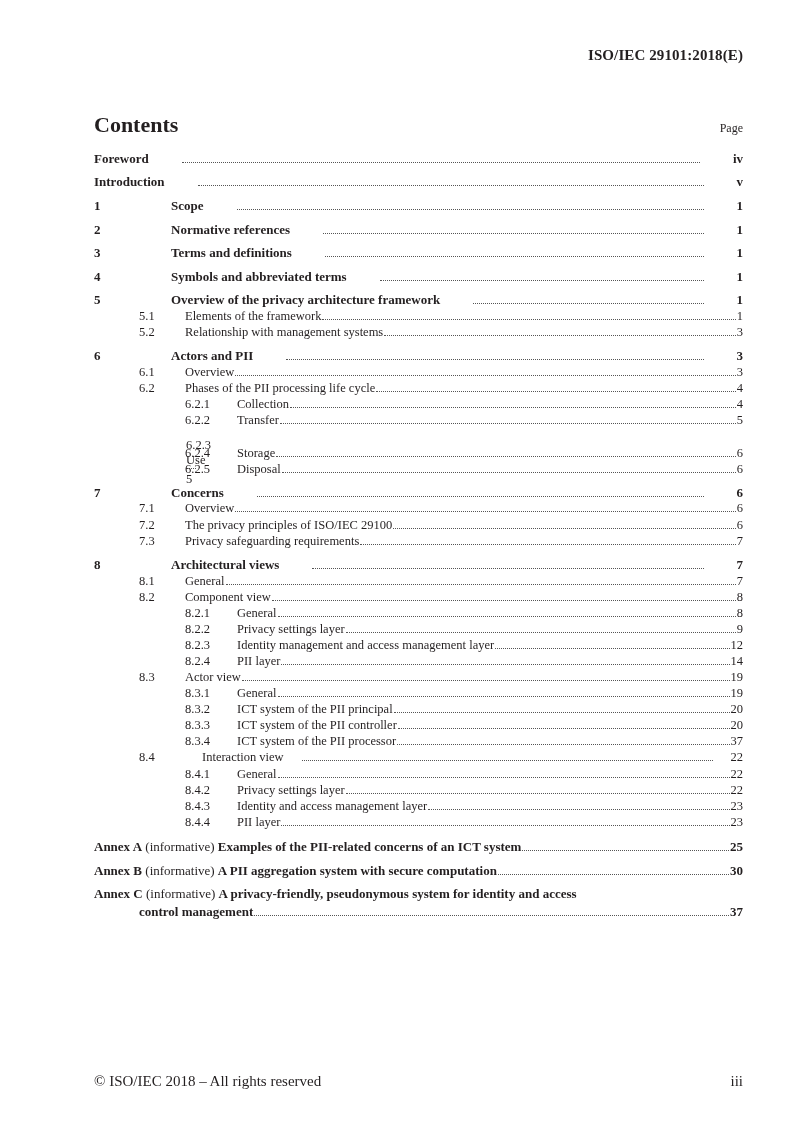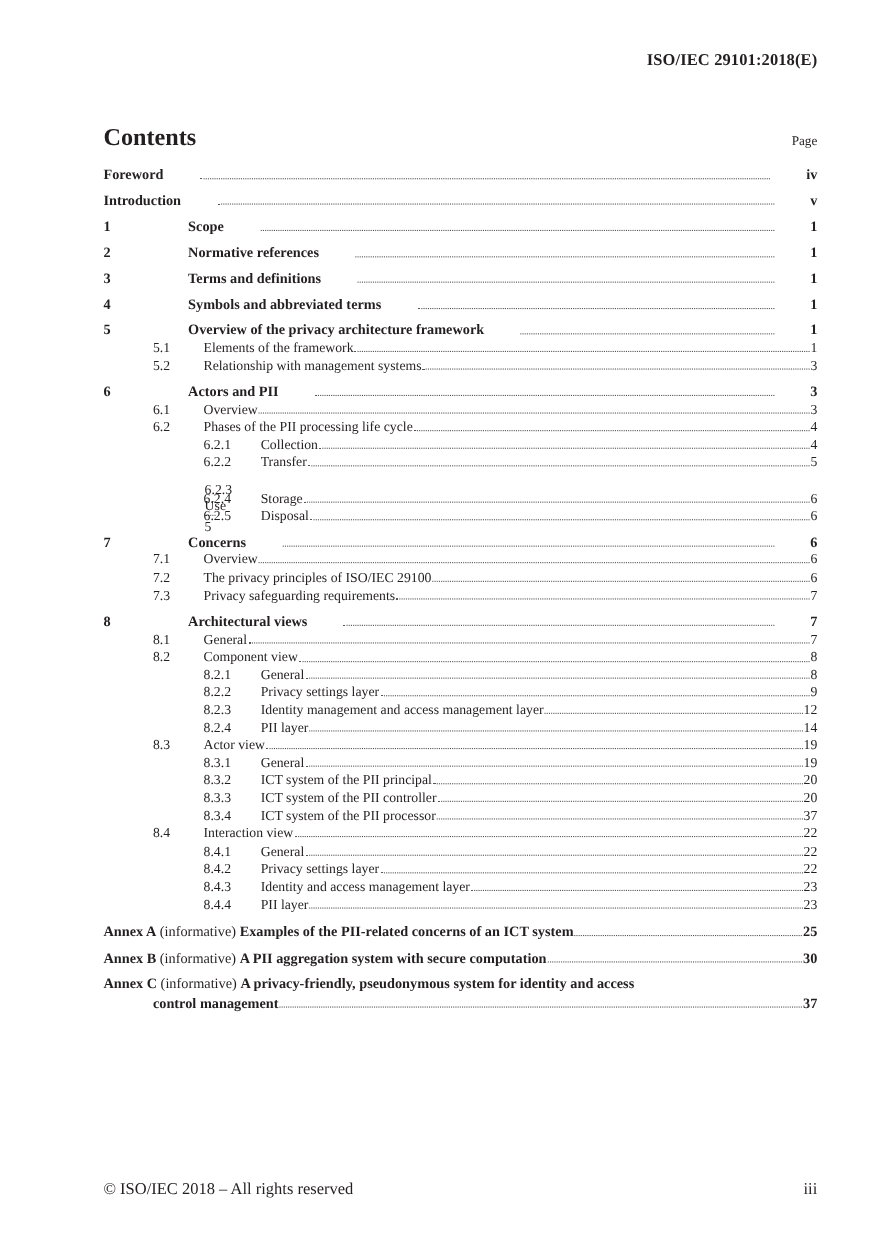--- a/index.html
+++ b/index.html
@@ -169,21 +169,21 @@
       <span class="label">Architectural views</span>
       <span class="leader"></span>
       <span class="pg">7</span>
     </div>
     <div class="row l2" style="top: 574px;">
       <span class="num">8.1</span>
       <span class="label">General</span>
       <span class="leader"></span>
       <span class="pg">7</span>
     </div>
-    <div class="row l2" style="top: 590px; align-items: flex-end;">
+    <div class="row l2" style="top: 590px;">
       <span class="num">8.2</span>
       <span class="label">Component view</span>
       <span class="leader"></span>
       <span class="pg">8</span>
     </div>
     <div class="row l3" style="top: 606px;">
       <span class="num">8.2.1</span>
       <span class="label">General</span>
       <span class="leader"></span>
       <span class="pg">8</span>
@@ -229,21 +229,21 @@
       <span class="label">ICT system of the PII controller</span>
       <span class="leader"></span>
       <span class="pg">20</span>
     </div>
     <div class="row l3" style="top: 734px;">
       <span class="num">8.3.4</span>
       <span class="label">ICT system of the PII processor</span>
       <span class="leader"></span>
       <span class="pg">37</span>
     </div>
-    <div class="row l2" style="top: 750px;">
+    <div class="row l2" style="top: 750px; gap: 17px;">
       <span class="num">8.4</span>
       <span class="label">Interaction view</span>
       <span class="leader"></span>
       <span class="pg">22</span>
     </div>
     <div class="row l3" style="top: 767px;">
       <span class="num">8.4.1</span>
       <span class="label">General</span>
       <span class="leader"></span>
       <span class="pg">22</span>

